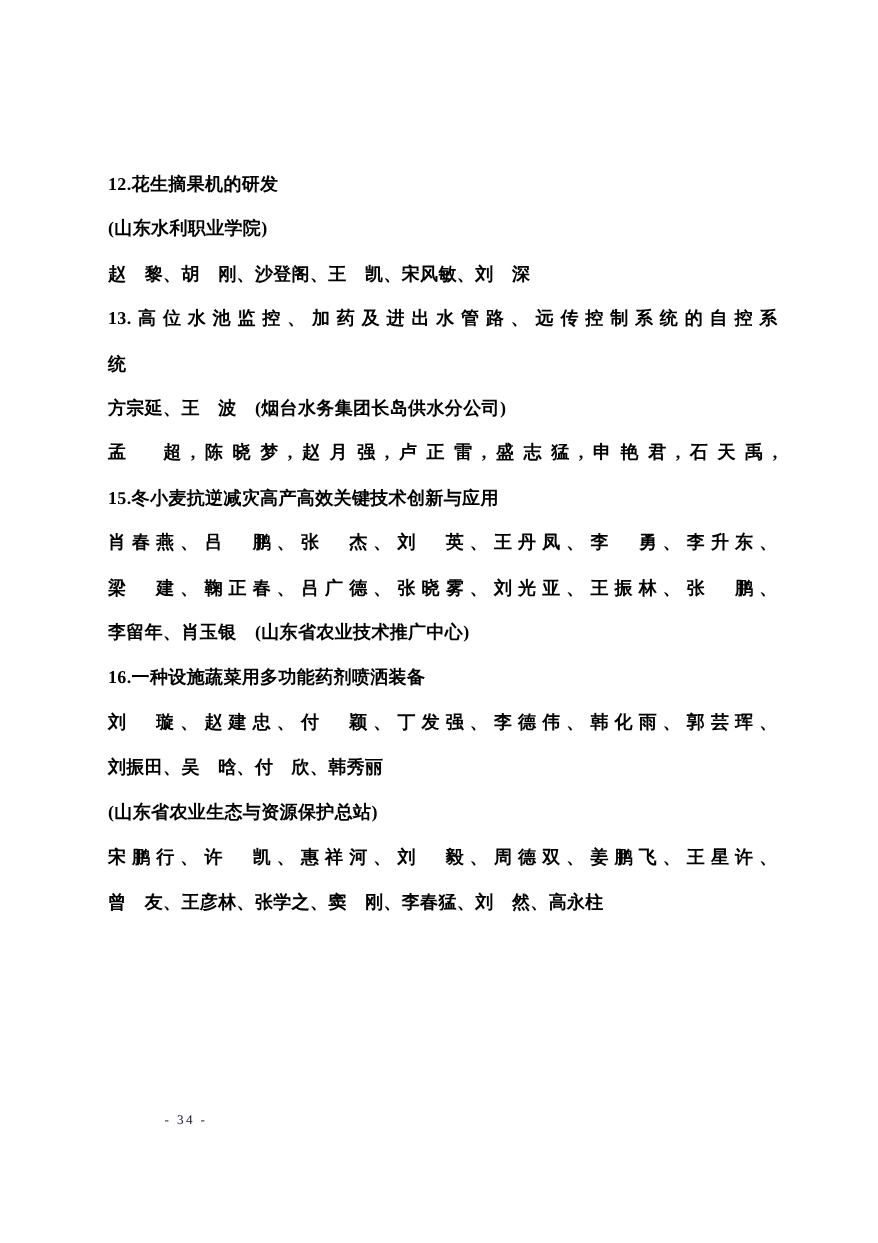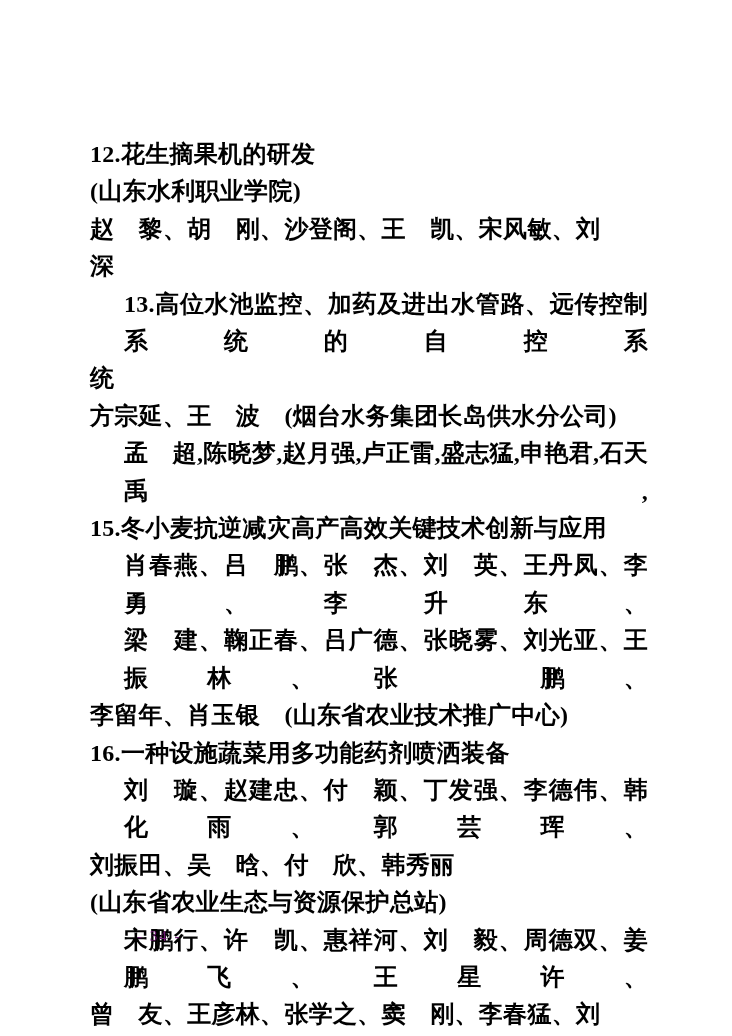--- a/index.html
+++ b/index.html
@@ -15,39 +15,38 @@
     overflow: hidden;
     font-family: "Liberation Serif", "DejaVu Serif", serif;
   }
   .text-block {
     position: absolute;
     left: 90px;
     top: 136px;
     width: 558px;
   }
   .line {
-    font-size: 24px;
+    font-size: 15px;
     line-height: 37.4px;
     font-weight: 700;
     color: #000000;
     white-space: pre-wrap;
     letter-spacing: 0.3px;
   }
   .line.justify {
     text-align: justify;
     text-align-last: justify;
-    margin-left: 34px;
   }
   .footer {
     position: absolute;
     left: 97px;
     top: 928px;
-    font-size: 15px;
+    font-size: 11px;
     font-weight: 400;
-    color: #701a75;
+    color: #0f172a;
     letter-spacing: 2px;
     padding-left: 40px;
   }
 </style>
 </head>
 <body>
 
 <div class="page">
   <div class="text-block" id="text-block">
       <div class="line">12.花生摘果机的研发</div>

